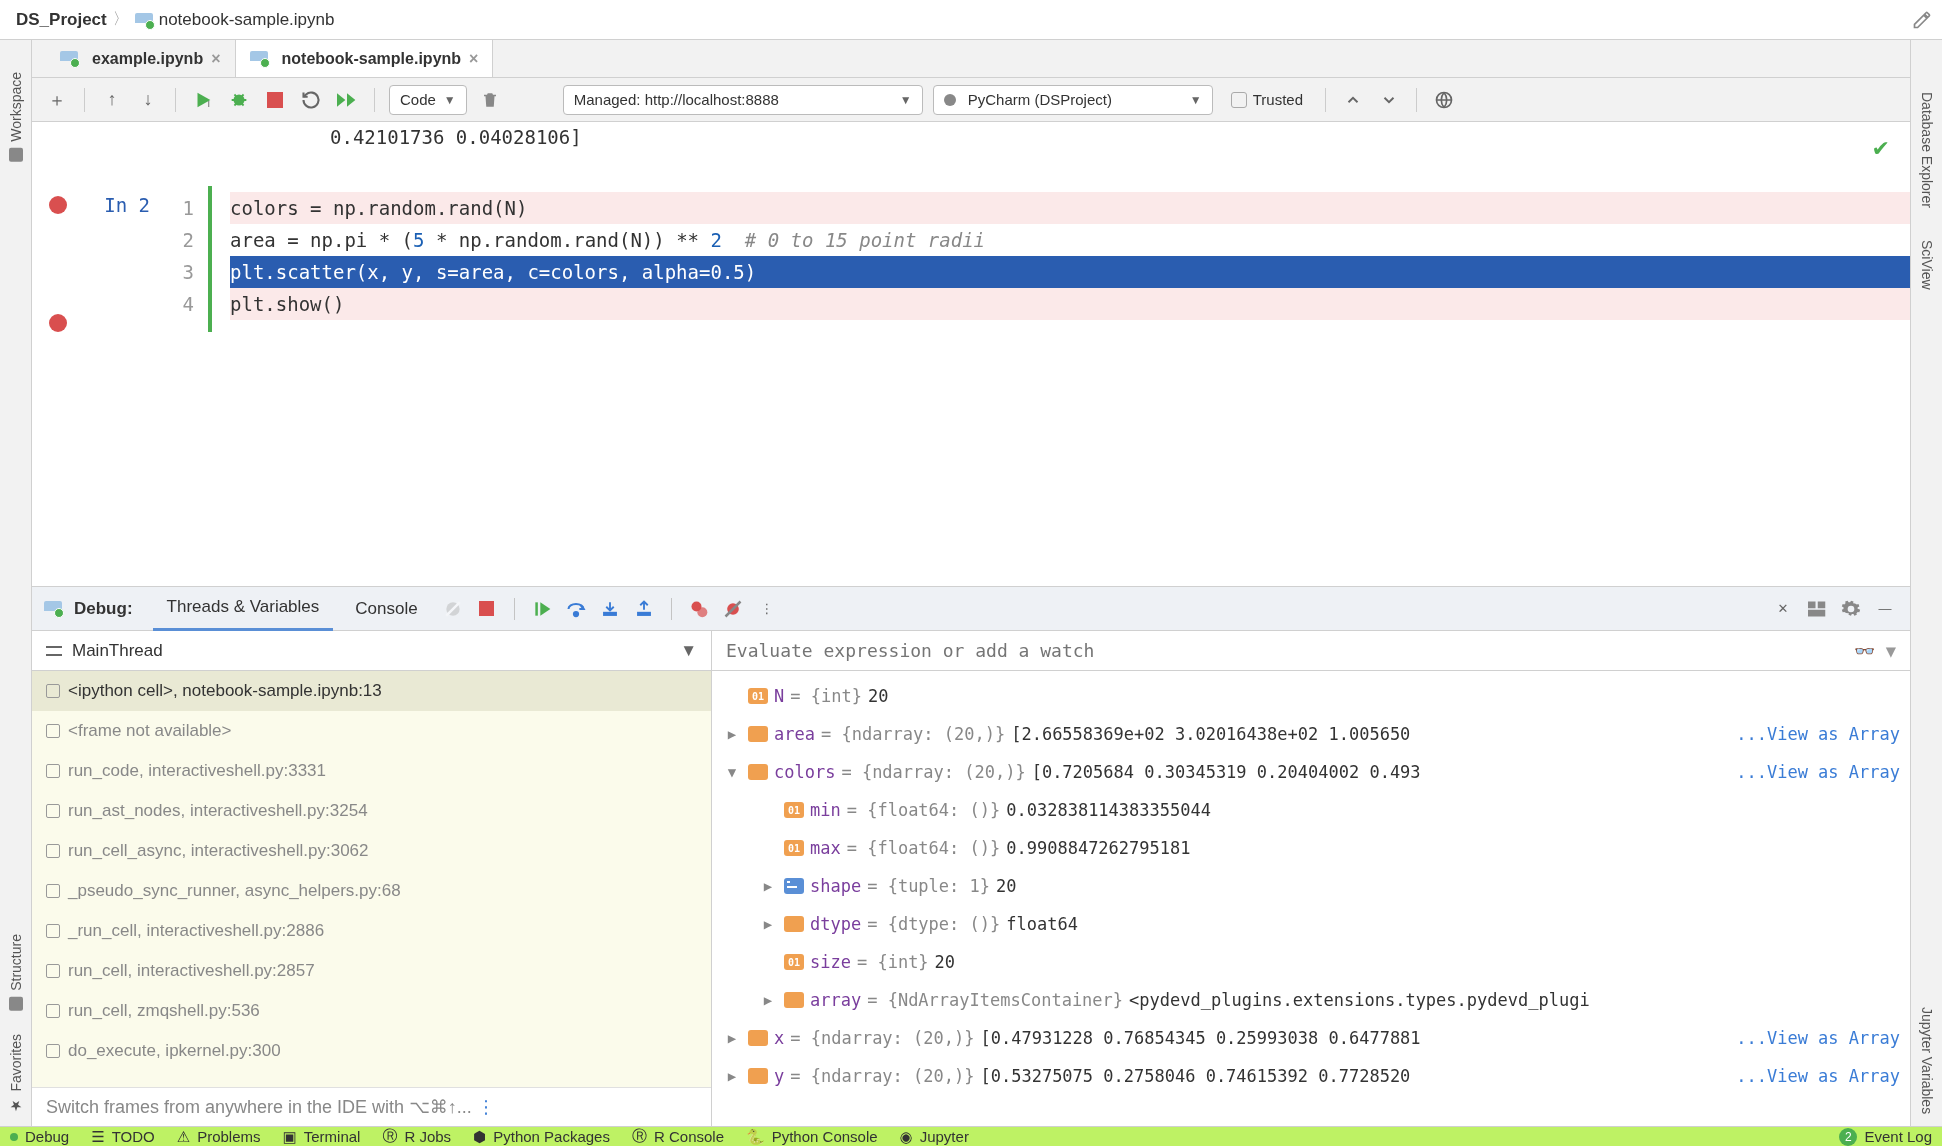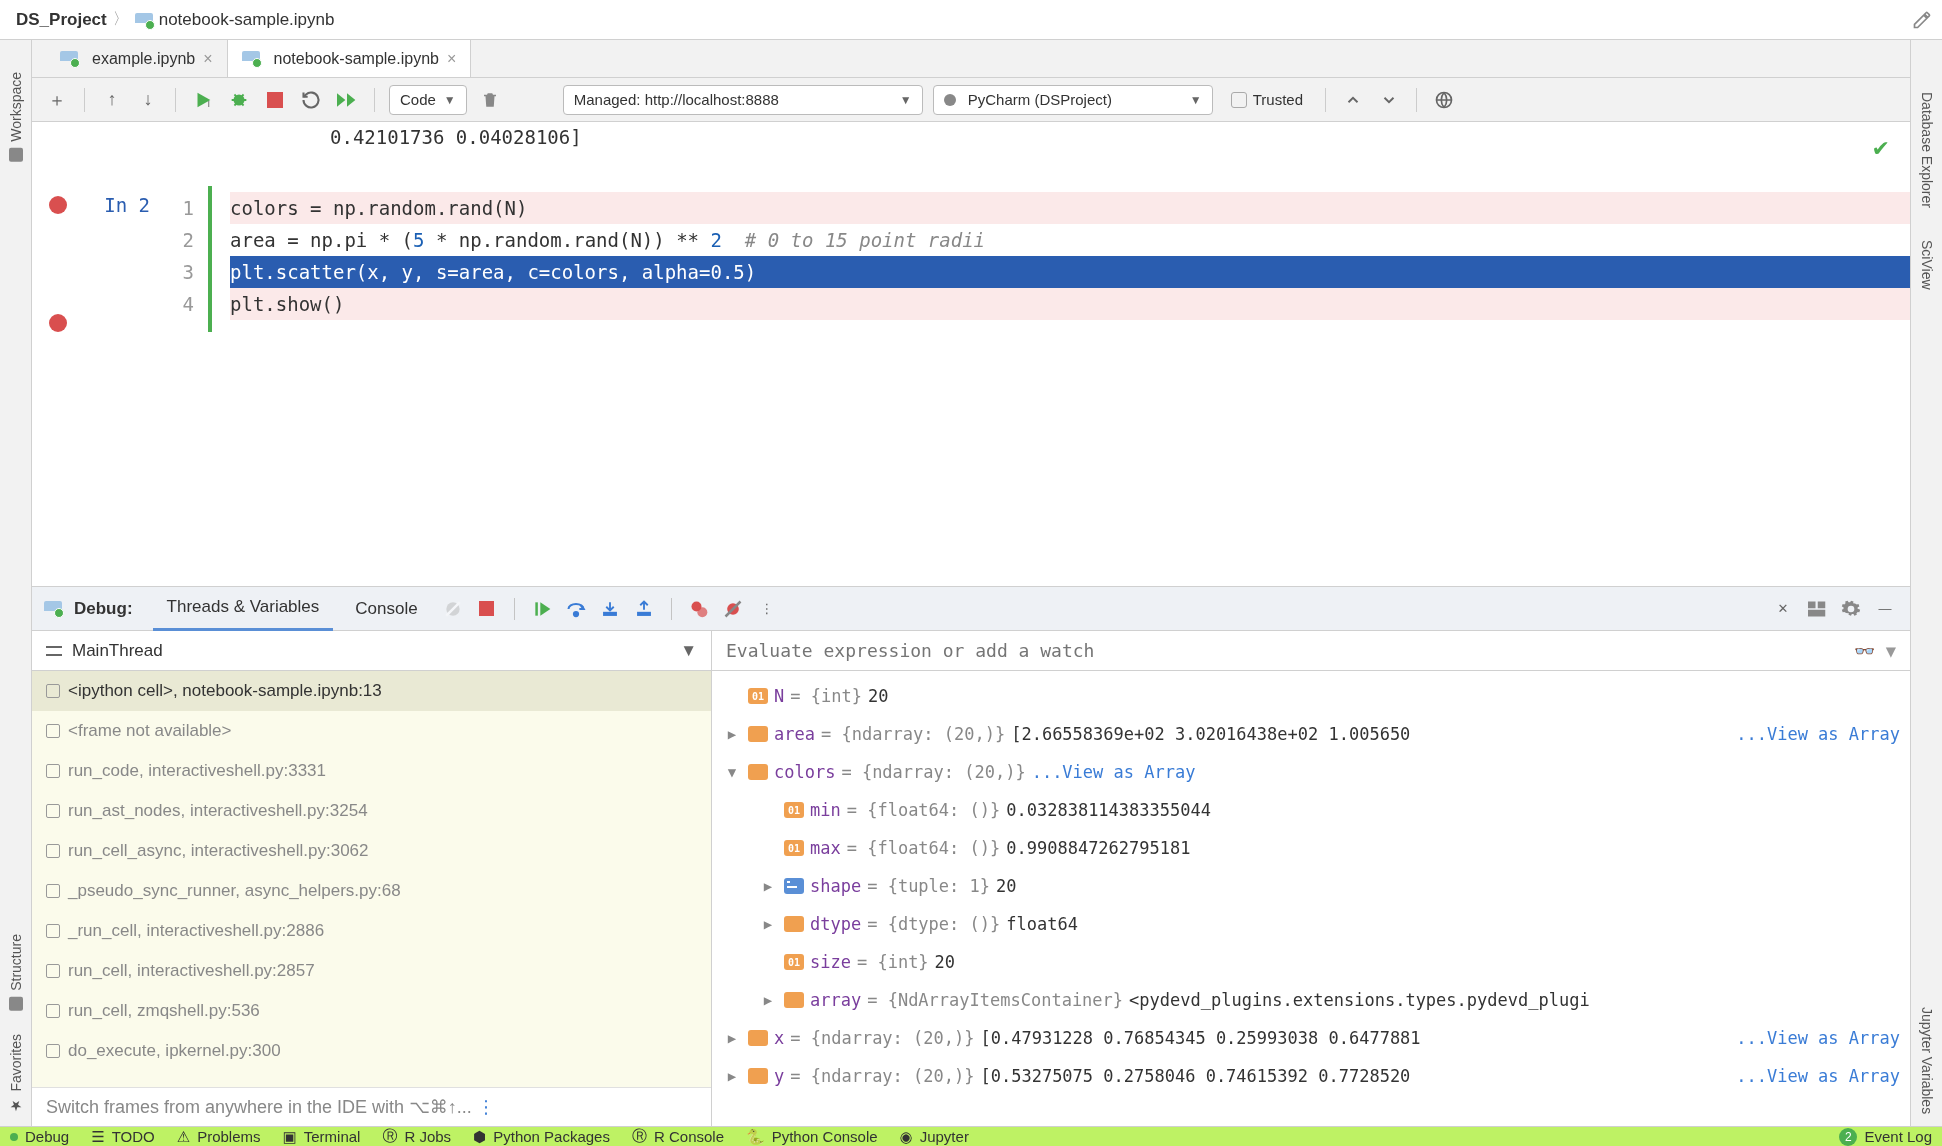--- a/index.html
+++ b/index.html
@@ -26,21 +26,21 @@
 .side-rail.left .rail-item { transform: rotate(180deg); }
 .rail-icon { display: inline-block; width: 14px; height: 14px; background: #888; border-radius: 2px; }
 .side-rail .rail-item.db-icon-wrap .rail-icon-lines { width: 14px; height: 14px; display: flex; flex-direction: column; justify-content: space-between; }
 .rail-icon-lines div { height: 2px; background: #666; }
 
 
 .center { flex: 1; display: flex; flex-direction: column; min-width: 0; }
 
 
 .tabs { height: 38px; display: flex; align-items: stretch; border-bottom: 1px solid #d0d0d0; background: #f2f2f2; padding-left: 14px; }
-.tab { display: flex; align-items: center; padding: 0 14px; border-right: 1px solid #d0d0d0; font-size: 16px; cursor: pointer; gap: 8px; }
+.tab { display: flex; align-items: center; padding: 0 14px; border-right: 1px solid #d0d0d0; font-size: 16px; cursor: pointer; gap: 8px; font-weight: bold; }
 .tab.active { background: #fff; }
 .tab .close { color: #999; font-size: 16px; }
 
 
 .nb-toolbar { height: 44px; background: #f2f2f2; border-bottom: 1px solid #d0d0d0; display: flex; align-items: center; padding: 0 12px; gap: 10px; }
 .nb-toolbar .tb-btn { width: 26px; height: 26px; display: flex; align-items: center; justify-content: center; cursor: pointer; color: #666; font-size: 18px; }
 .nb-toolbar .sep { width: 1px; height: 24px; background: #ccc; margin: 0 4px; }
 .nb-toolbar .dropdown { height: 30px; border: 1px solid #bbb; border-radius: 4px; background: #fff; display: flex; align-items: center; padding: 0 10px; gap: 8px; font-size: 15px; cursor: pointer; }
 .nb-toolbar .dropdown .caret { color: #666; font-size: 12px; }
 .dot-gray { width: 12px; height: 12px; border-radius: 50%; background: #888; margin-right: 4px; }
@@ -422,20 +422,21 @@
                   <span class="var-name">area</span>
                   <span class="var-type"> = {ndarray: (20,)} </span>
                   <span class="var-val">[2.66558369e+02 3.02016438e+02 1.005650</span>
                   <span class="view-link">...View as Array</span>
                 </div>
                 <div class="var-row">
                   <span class="expand">▼</span>
                   <span class="type-badge badge-arr"></span>
                   <span class="var-name">colors</span>
                   <span class="var-type"> = {ndarray: (20,)} </span>
+                  <span class="var-val">[0.7205684  0.30345319 0.20404002 0.493</span>
                   <span class="view-link">...View as Array</span>
                 </div>
                 <div class="var-row indent-1">
                   <span class="expand"></span>
                   <span class="type-badge badge-int">01</span>
                   <span class="var-name">min</span>
                   <span class="var-type"> = {float64: ()} </span>
                   <span class="var-val">0.032838114383355044</span>
                 </div>
                 <div class="var-row indent-1">

